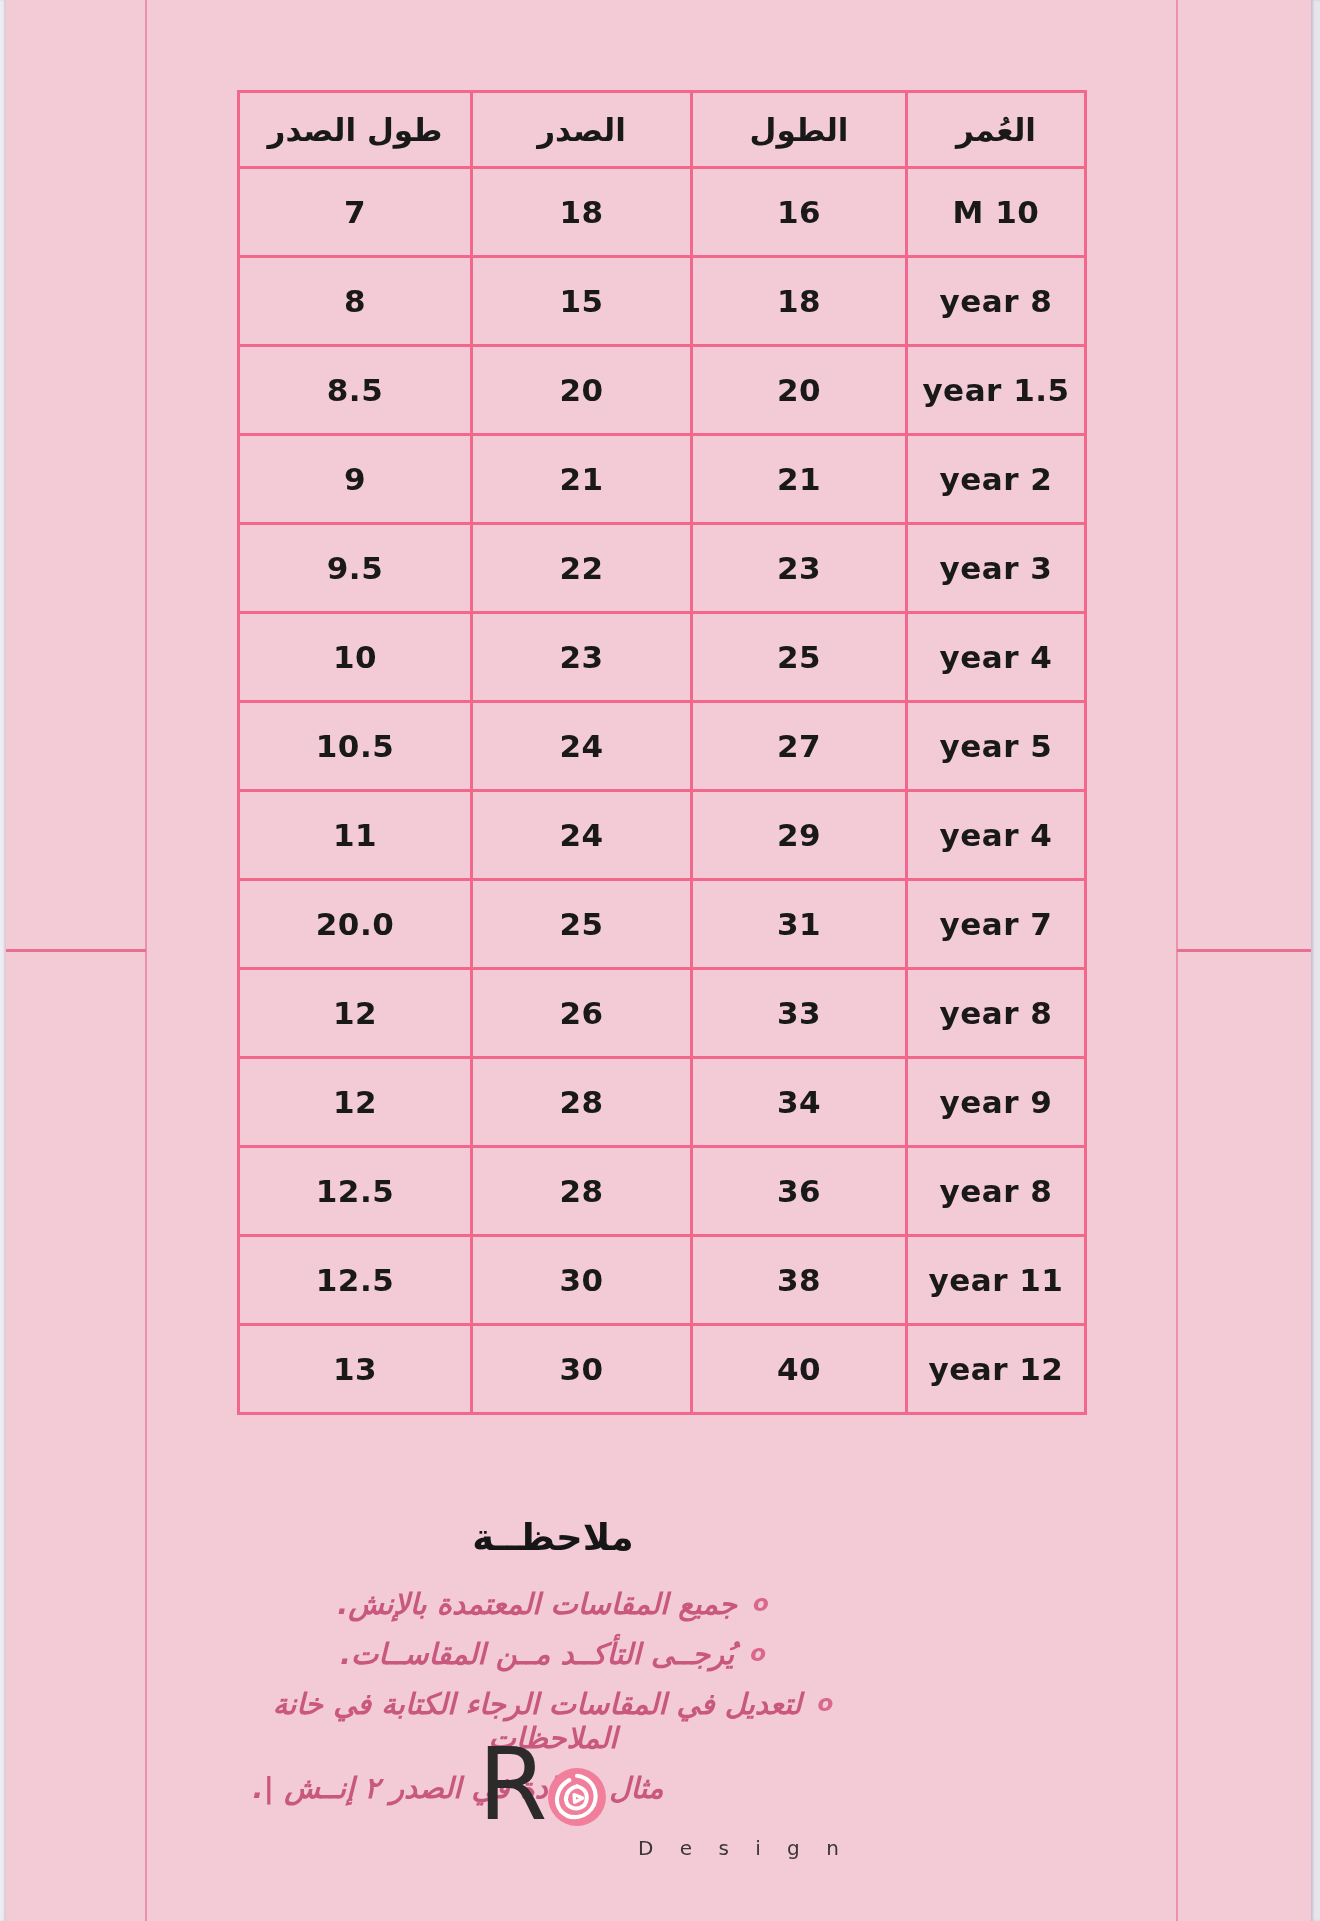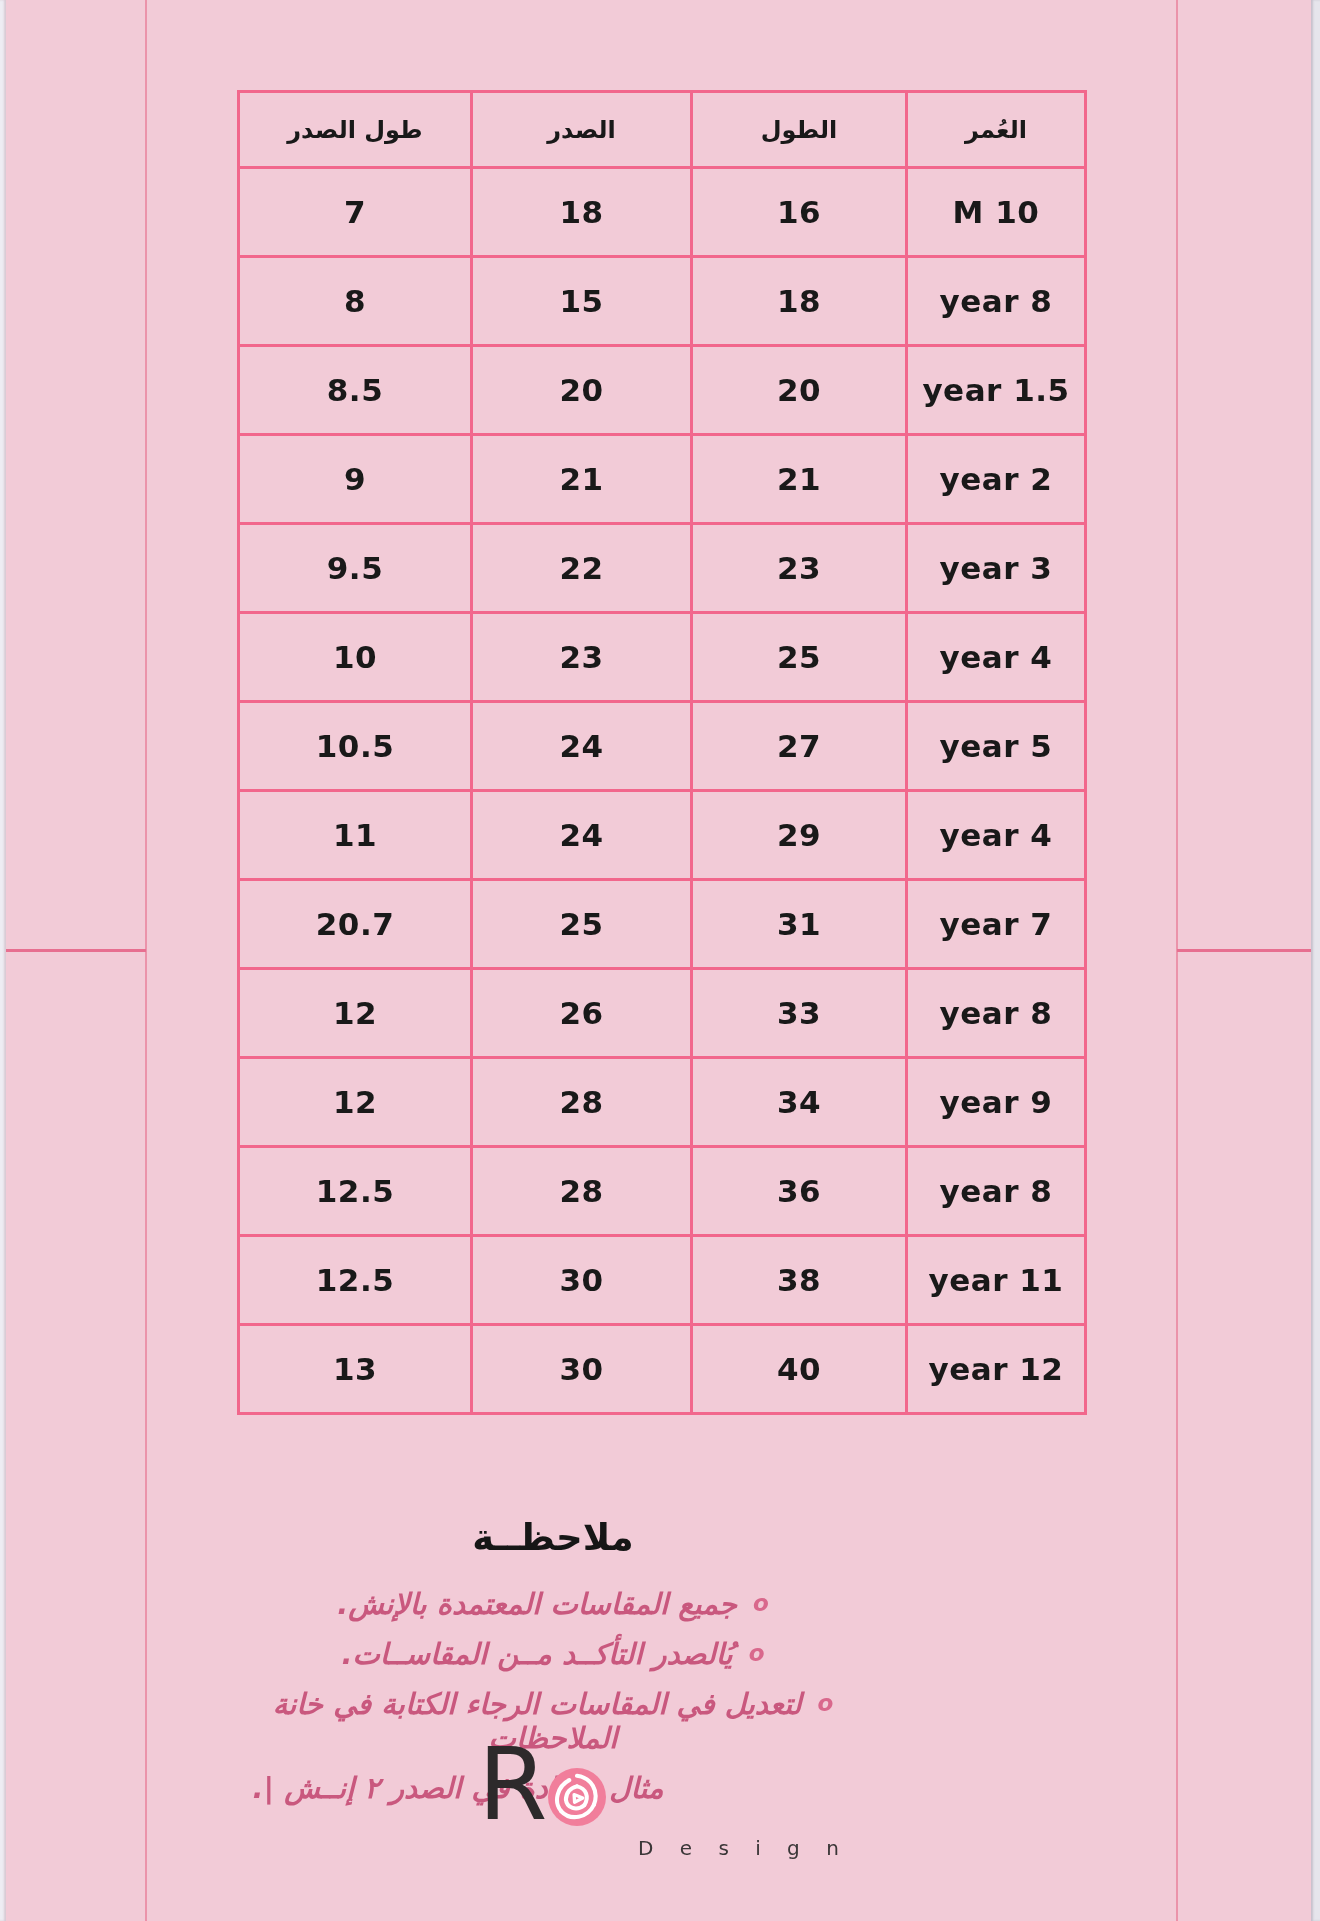--- a/index.html
+++ b/index.html
@@ -28,21 +28,21 @@
     position:absolute;left:237px;top:90px;
     border-collapse:collapse;table-layout:fixed;
     direction:rtl;
   }
   table.size th,table.size td{
     border:3px solid #f2678c;
     text-align:center;vertical-align:middle;
     color:#191919;font-weight:bold;
     padding:0;
   }
-  table.size th{height:73px;font-size:24px;}
+  table.size th{height:73px;font-size:31px;}
   table.size td{height:86px;font-size:31px;letter-spacing:.5px;}
   col.c-age{width:179px;}
   col.c-len{width:215px;}
   col.c-chest{width:220px;}
   col.c-chestlen{width:233px;}
 
   
   .notes{
     position:absolute;top:1516px;right:427px;width:680px;
     direction:rtl;text-align:center;
@@ -147,21 +147,21 @@
         <tr>
           <td>4 year</td>
           <td>29</td>
           <td>24</td>
           <td>11</td>
         </tr>
         <tr>
           <td>7 year</td>
           <td>31</td>
           <td>25</td>
-          <td>20.7</td>
+          <td>20.0</td>
         </tr>
         <tr>
           <td>8  year</td>
           <td>33</td>
           <td>26</td>
           <td>12</td>
         </tr>
         <tr>
           <td>9  year</td>
           <td>34</td>
@@ -186,21 +186,21 @@
           <td>30</td>
           <td>13</td>
         </tr>
       </tbody>
   </table>
 
   <div class="notes">
     <div class="notes-title">ملاحظــة</div>
     <div id="notes-list">
         <div class="note-item"><span class="marker">o</span><span>جميع المقاسات المعتمدة بالإنش.</span></div>
-        <div class="note-item"><span class="marker">o</span><span>يُالصدر التأكــد مــن المقاســات.</span></div>
+        <div class="note-item"><span class="marker">o</span><span>يُرجــى التأكــد مــن المقاســات.</span></div>
         <div class="note-item"><span class="marker">o</span><span>لتعديل في المقاسات الرجاء الكتابة في خانة الملاحظات</span></div>
         <div class="note-item indent"><span>مثال | زيادة في الصدر ٢ إنــش |.</span></div>
       </div>
   </div>
 
   <div class="logo">
     <span class="lt">R</span>
     <span>
       <svg width="58" height="58" viewBox="0 0 60 60">
         <circle cx="30" cy="30" r="30" fill="#f17e9b"></circle>

